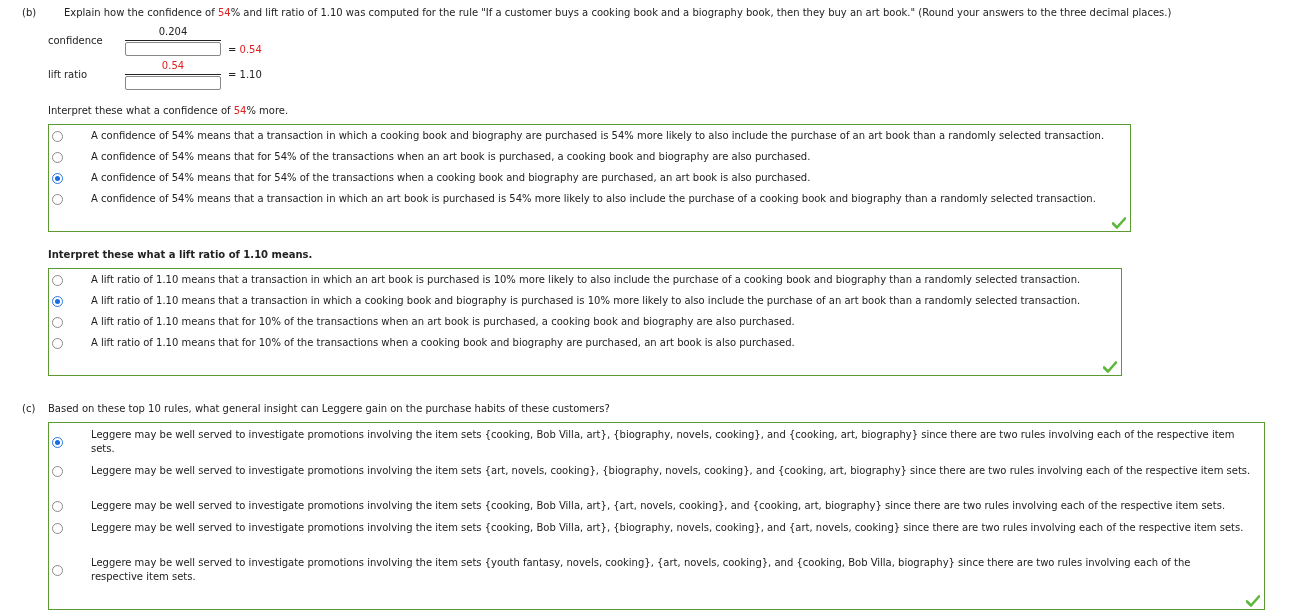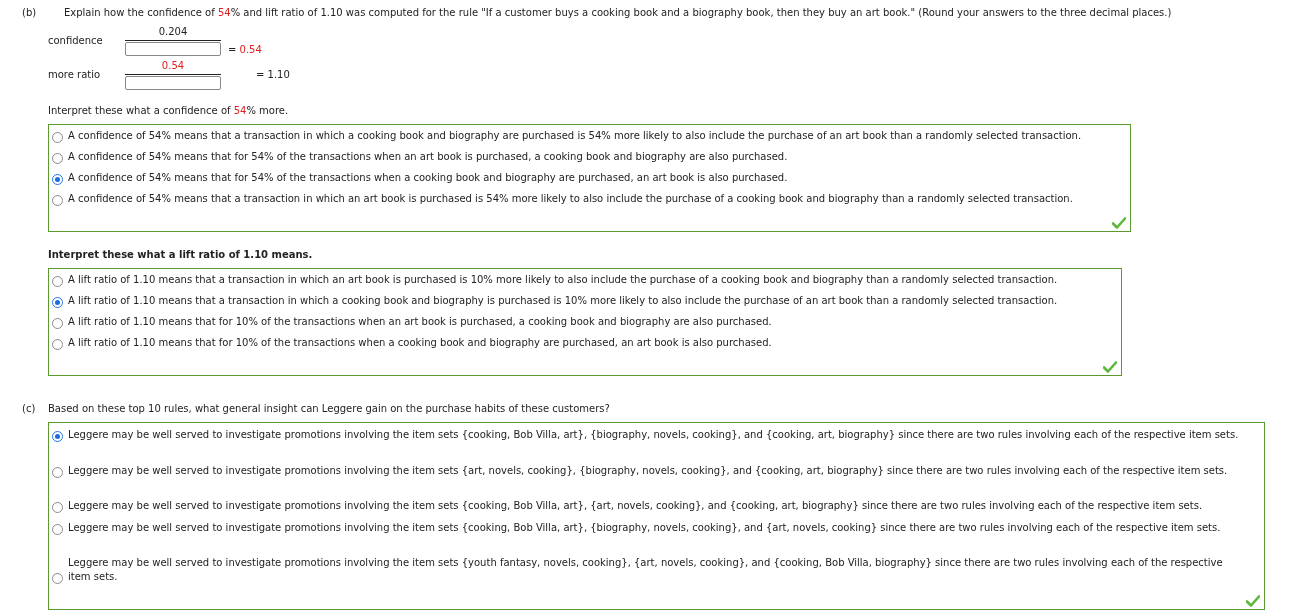--- a/index.html
+++ b/index.html
@@ -27,22 +27,23 @@
 
   .box {
     position: absolute;
     border: 1px solid #5a9a2e;
     background: #fff;
   }
   .opt {
     position: absolute;
     left: 3px;
     display: flex;
-    align-items: flex-end;
+    align-items: center;
     line-height: 14px;
+    gap: 23px;
   }
   .radio {
     flex: none;
     width: 11px; height: 11px;
     border: 1px solid #8a8a8a;
     border-radius: 50%;
     background: #fff;
     margin-top: 1px;
     margin-right: 5px;
     position: relative;
@@ -69,27 +70,27 @@
 <span class="frac-label" style="top:35px;">confidence</span>
 <div class="frac" style="top:26px;">
   <div class="frac-num">0.204</div>
   <div class="frac-bar"></div>
   <div class="frac-box"></div>
 </div>
 <div class="frac-eq" style="top:44px;text-align:right;">
   <span>= </span><span class="red">0.54</span>
 </div>
 
-<span class="frac-label" style="top:69px;">more ratio</span>
+<span class="frac-label" style="top:69px;">lift ratio</span>
 <div class="frac" style="top:60px;">
   <div class="frac-num red">0.54</div>
   <div class="frac-bar"></div>
   <div class="frac-box"></div>
 </div>
-<div class="frac-eq" style="top:69px;margin-left:28px;">= 1.10</div>
+<div class="frac-eq" style="top:69px;">= 1.10</div>
 
 <div class="question" style="top:105px;">
   <span>Interpret these what a confidence of </span><span class="red">54</span><span>% more.</span>
 </div>
 <div class="box" style="left:48px; top:124px; width:1083px; height:108px;">
   <label class="opt" style="top:4px;">
     <span class="radio"></span>
     <span class="opt-text">A confidence of 54% means that a transaction in which a cooking book and biography are purchased is 54% more likely to also include the purchase of an art book than a randomly selected transaction.</span>
   </label>
   <label class="opt" style="top:25px;">

